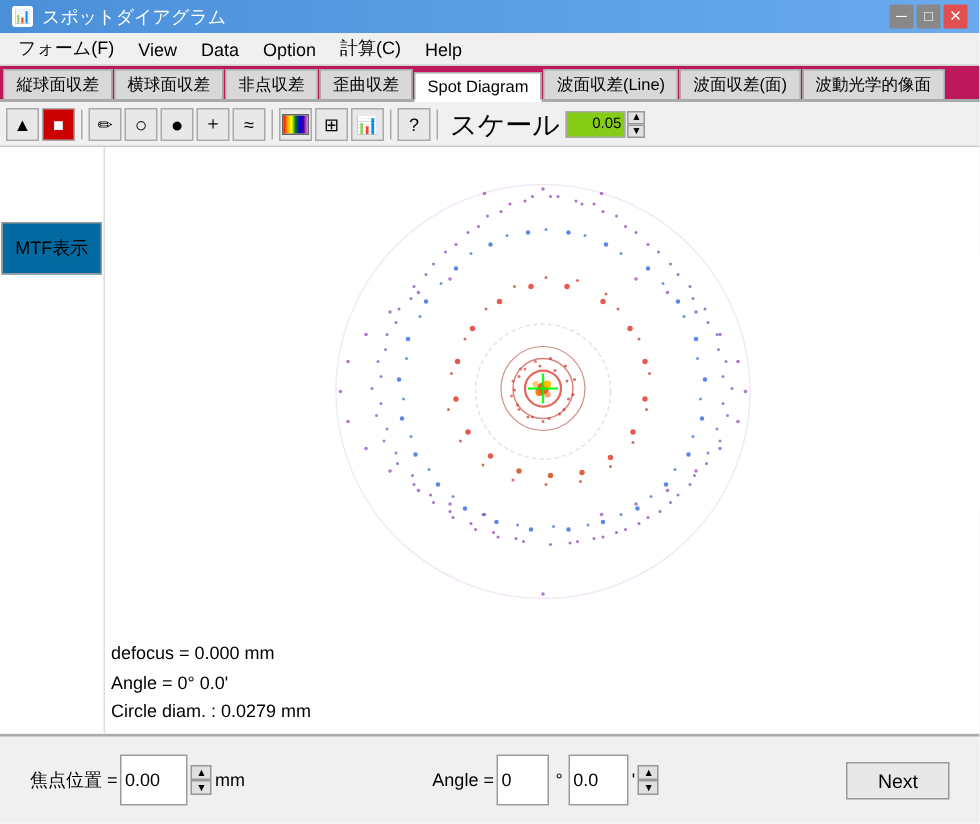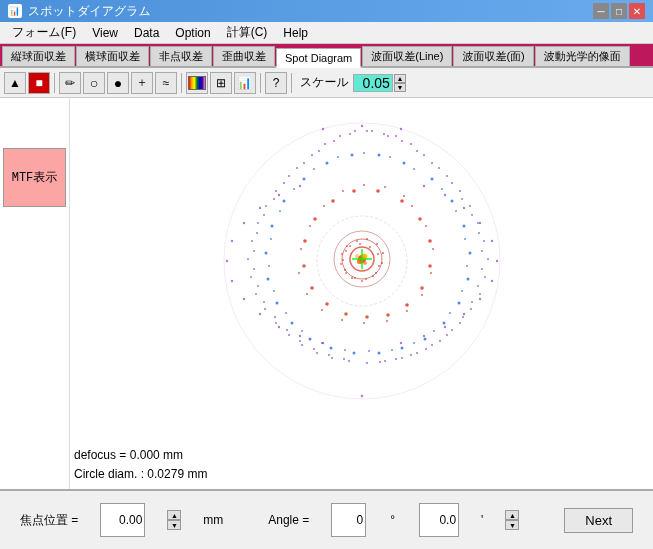--- a/index.html
+++ b/index.html
@@ -119,34 +119,34 @@
       padding: 0 4px;
       gap: 2px;
       border-bottom: 1px solid #ccc;
     }
     .toolbar-sep {
       width: 1px;
       height: 20px;
       background: #aaa;
       margin: 0 2px;
     }
-    .scale-label { font-size: 12px; margin-left: 4px; }
+    .scale-label { font-size: 18px; margin-left: 4px; }
     .scale-input-wrap {
       display: flex;
       align-items: center;
       margin-left: 2px;
     }
     .scale-input {
       width: 40px;
       height: 18px;
       border: 1px solid #aaa;
-      font-size: 14px;
+      font-size: 10px;
       text-align: right;
       padding-right: 2px;
-      background: #5eead4;
+      background: #84cc16;
     }
     .scale-spin {
       display: flex;
       flex-direction: column;
       margin-left: 1px;
     }
     .spin-btn {
       width: 12px;
       height: 9px;
       background: #e0e0e0;
@@ -173,27 +173,26 @@
       width: 70px;
       display: flex;
       flex-direction: column;
       align-items: center;
       justify-content: flex-start;
       padding-top: 50px;
       background: white;
       border-right: 1px solid #ddd;
     }
     .mtf-btn {
-      padding: 20px 8px;
-      background: #fca5a5;
+      padding: 8px 8px;
+      background: #0369a1;
       border: 1px solid #999;
       cursor: pointer;
       font-size: 12px;
       white-space: nowrap;
-      font-family: Liberation Mono, monospace;
     }
 
     
     .diagram-area {
       flex: 1;
       display: flex;
       flex-direction: column;
       align-items: center;
       justify-content: flex-end;
       padding-bottom: 10px;
@@ -222,29 +221,29 @@
     }
 
     
     .bottom-bar {
       height: 60px;
       background: #f0f0f0;
       border-top: 2px solid #aaa;
       display: flex;
       align-items: center;
       padding: 0 20px;
-      gap: 22px;
+      gap: 2px;
     }
     .bottom-label { font-size: 12px; }
     .bottom-input {
       width: 45px;
       height: 20px;
       border: 1px solid #999;
       font-size: 12px;
-      text-align: right;
+      text-align: left;
       background: white;
       padding: 16px 2px;
     }
     .bottom-spin {
       display: flex;
       flex-direction: column;
     }
     .bottom-spin-btn {
       width: 14px;
       height: 10px;
@@ -633,20 +632,21 @@
           <circle cx="141" cy="149" r="1" fill="#e03030"></circle>
           <circle cx="144" cy="140" r="1" fill="#e03030"></circle>
         </g>
 
         <circle cx="160" cy="150" r="45" fill="none" stroke="rgba(200,180,200,0.4)" stroke-width="1" stroke-dasharray="3,2"></circle>
       </svg>
     </div>
 
     <div class="info-text">
       <div>defocus = 0.000 mm</div>
+      <div>Angle   = 0°  0.0'</div>
       <div>Circle diam. : 0.0279 mm</div>
     </div>
   </div>
 </div>
 
 <div class="bottom-bar">
   <span class="bottom-label">焦点位置 =</span>
   <input class="bottom-input" type="text" value="0.00" style="">
   <div class="bottom-spin">
     <button class="bottom-spin-btn">▲</button>

